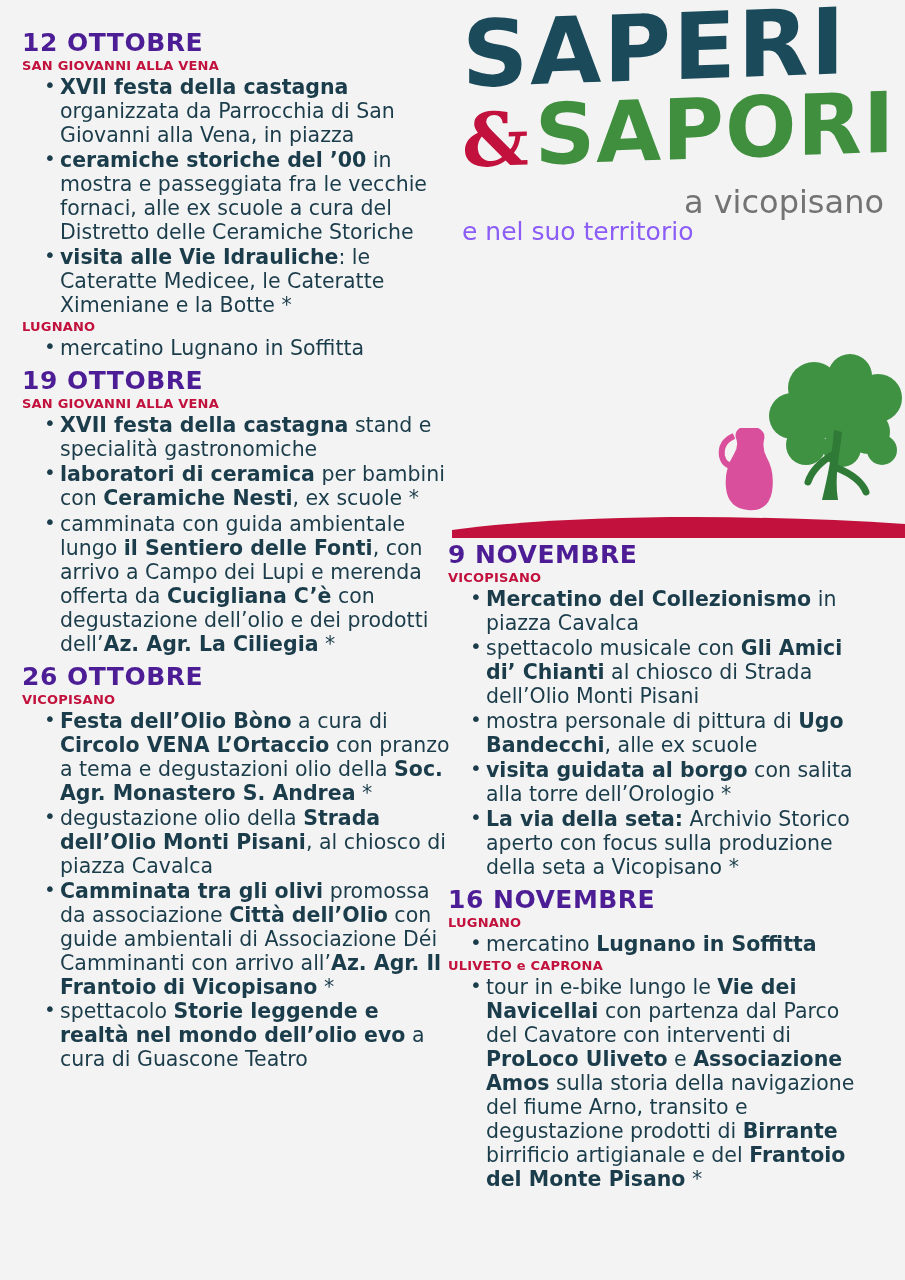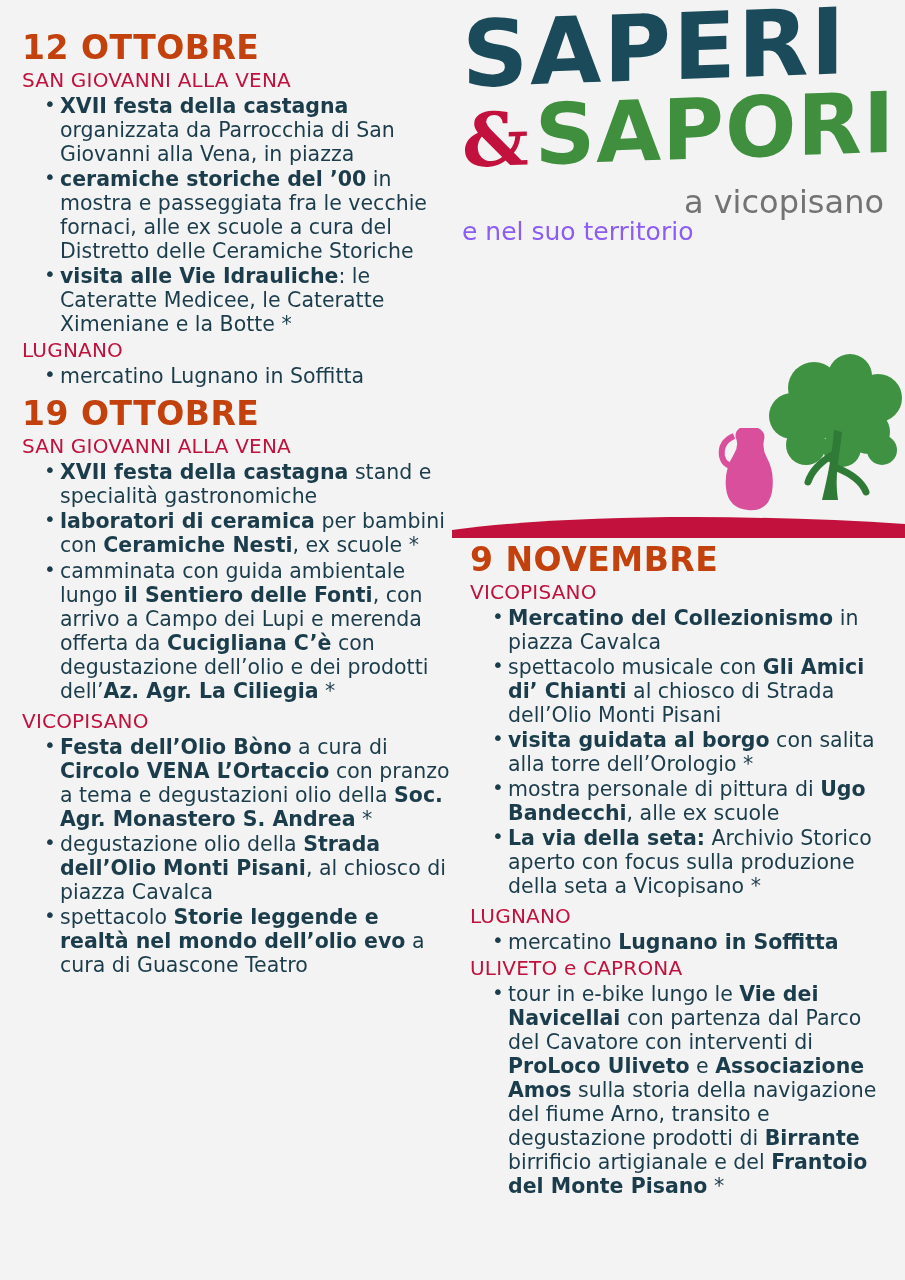--- a/index.html
+++ b/index.html
@@ -64,34 +64,34 @@
   }
   .redline{
     position:absolute;left:452px;top:512px;width:453px;height:26px;
   }
   
   .col{
     position:absolute;
     box-sizing:border-box;
   }
   .col-left{left:22px;top:28px;width:430px;}
-  .col-right{left:470px;top:540px;width:420px;}
+  .col-right{left:448px;top:540px;width:420px;}
 
   .date{
     font-weight:bold;
-    font-size:33px;
-    color:#c2410c;
+    font-size:25px;
+    color:#4c1d95;
     letter-spacing:0.5px;
     margin-top:22px;
     margin-bottom:1px;
   }
   .date:first-child{margin-top:0;}
   .place{
-    font-weight:normal;
-    font-size:20px;
+    font-weight:bold;
+    font-size:13px;
     color:#c1113c;
     margin-bottom:2px;
     letter-spacing:0.2px;
   }
   ul.items{
     list-style:none;
     margin:0 0 2px 0;
     padding:0 0 0 22px;
   }
   ul.items li{
@@ -181,42 +181,45 @@
         <div class="place">SAN GIOVANNI ALLA VENA</div>
         <ul class="items">
           <li><b>XVII festa della castagna</b> stand e specialità gastronomiche</li>
           <li><b>laboratori di ceramica</b> per bambini con <b>Ceramiche Nesti</b>, ex scuole *</li>
         </ul>
         <ul class="items">
           <li>camminata con guida ambientale lungo <b>il Sentiero delle Fonti</b>, con arrivo a Campo dei Lupi e merenda offerta da <b>Cucigliana C’è</b> con degustazione dell’olio e dei prodotti dell’<b>Az. Agr. La Ciliegia</b> *</li>
         </ul>
       </div>
       <div class="block">
+        <div class="date">26 OTTOBRE</div>
         <div class="place">VICOPISANO</div>
         <ul class="items">
           <li><b>Festa dell’Olio Bòno</b> a cura di <b>Circolo VENA L’Ortaccio</b> con pranzo a tema e degustazioni olio della <b>Soc. Agr. Monastero S. Andrea</b> *</li>
           <li>degustazione olio della <b>Strada dell’Olio Monti Pisani</b>, al chiosco di piazza Cavalca</li>
+          <li><b>Camminata tra gli olivi</b> promossa da associazione <b>Città dell’Olio</b> con guide ambientali di Associazione Déi Camminanti con arrivo all’<b>Az. Agr. Il Frantoio di Vicopisano</b> *</li>
           <li>spettacolo <b>Storie leggende e realtà nel mondo dell’olio evo</b> a cura di Guascone Teatro</li>
         </ul>
       </div>
     </div>
 
   <div class="col col-right">
       <div class="block">
         <div class="date">9 NOVEMBRE</div>
         <div class="place">VICOPISANO</div>
         <ul class="items">
           <li><b>Mercatino del Collezionismo</b> in piazza Cavalca</li>
           <li>spettacolo musicale con <b>Gli Amici di’ Chianti</b> al chiosco di Strada dell’Olio Monti Pisani</li>
+          <li>mostra personale di pittura di <b>Ugo Bandecchi</b>, alle ex scuole</li>
           <li><b>visita guidata al borgo</b> con salita alla torre dell’Orologio *</li>
-          <li>mostra personale di pittura di <b>Ugo Bandecchi</b>, alle ex scuole</li>
           <li><b>La via della seta:</b> Archivio Storico aperto con focus sulla produzione della seta a Vicopisano *</li>
         </ul>
       </div>
       <div class="block">
+        <div class="date">16 NOVEMBRE</div>
         <div class="place">LUGNANO</div>
         <ul class="items">
           <li>mercatino <b>Lugnano in Soffitta</b></li>
         </ul>
         <div class="place">ULIVETO e CAPRONA</div>
         <ul class="items">
           <li>tour in e-bike lungo le <b>Vie dei Navicellai</b> con partenza dal Parco del Cavatore con interventi di <b>ProLoco Uliveto</b> e <b>Associazione Amos</b> sulla storia della navigazione del fiume Arno, transito e degustazione prodotti di <b>Birrante</b> birrificio artigianale e del <b>Frantoio del Monte Pisano</b> *</li>
         </ul>
       </div>
     </div>

